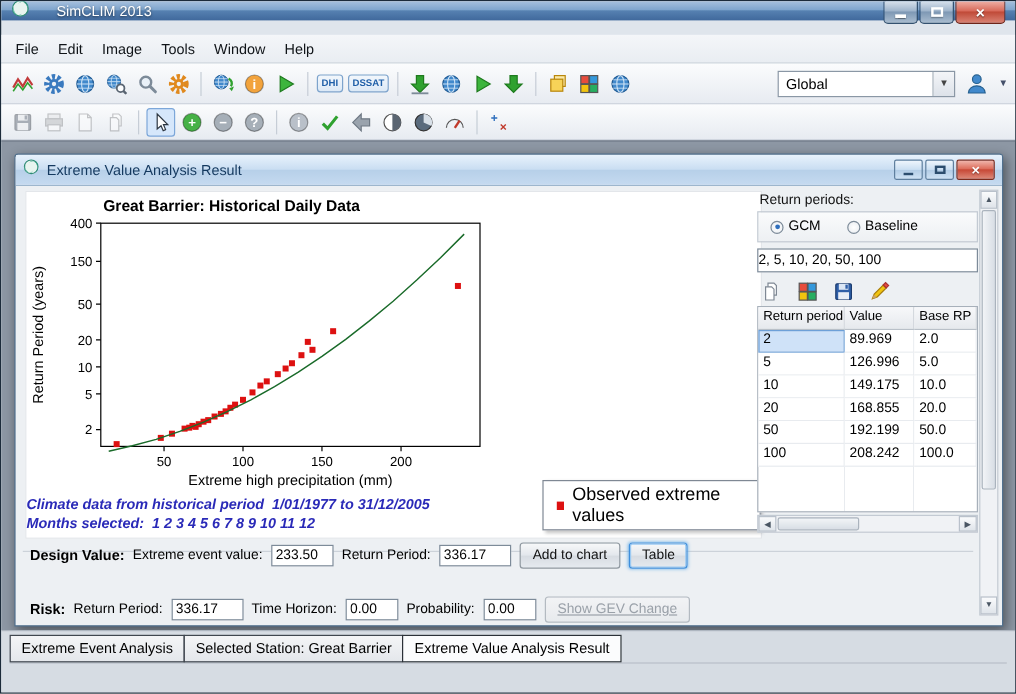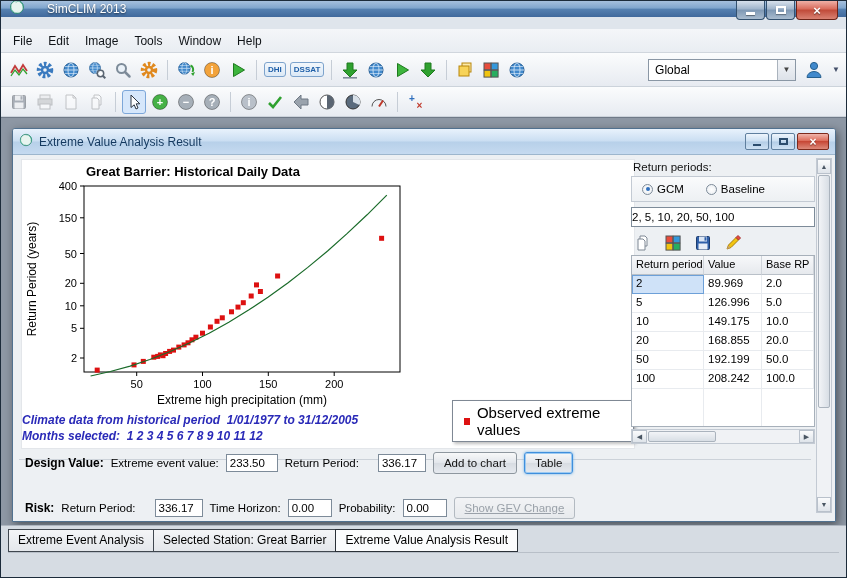--- a/index.html
+++ b/index.html
@@ -106,21 +106,21 @@
   .vtrack { flex:1; position:relative; }
   .vthumb { position:absolute; top:1px; left:1px; right:1px; height:72%;
     background:linear-gradient(90deg,#f2f4f7,#d8dee5); border:1px solid #aab3bd; border-radius:2px; }
 
   
   .sepline { position:absolute; left:6px; right:24px; top:304px; height:1px; background:#ccd2d9; }
   .drow { position:absolute; left:12px; display:flex; align-items:center; gap:7px; height:24px; font-size:11.5px; }
   .design { top:296px; } .risk { top:341px; }
   .blabel { font-weight:bold; font-size:12px; }
   .fin { height:18px; border:1px solid #7d8b99; font:11.5px "Liberation Sans",sans-serif; padding:0 3px; background:#fff; }
-  .w52{width:52px;} .w48{width:48px;margin-left:12px;} .w44{width:44px;}
+  .w52{width:52px;} .w48{width:60px;} .w44{width:44px;}
   .btn { height:22px; padding:0 10px; font:11.5px "Liberation Sans",sans-serif;
     background:linear-gradient(#f7f8f9,#e3e7ec 48%,#d7dce2 52%,#e6eaef);
     border:1px solid #8e979f; border-radius:3px; color:#111; }
   .btn.focused { border-color:#3f8fdc; box-shadow:0 0 0 1px #9ccaf2 inset, 0 0 3px #6fb3ea; }
   .btn.disabled { color:#9aa1a9; border-color:#b3bac1; background:linear-gradient(#f2f3f5,#e7eaed);text-decoration:underline; }
 
   
   .bottombar { position:absolute; top:524px; left:0; right:0; bottom:0; background:#d6dce3; border-top:1px solid #aeb6c0; }
   .tabrow { position:absolute; top:3px; left:7px; right:7px; height:24px; border-bottom:1px solid #b8bfc8; }
   .tabs { display:flex; }

